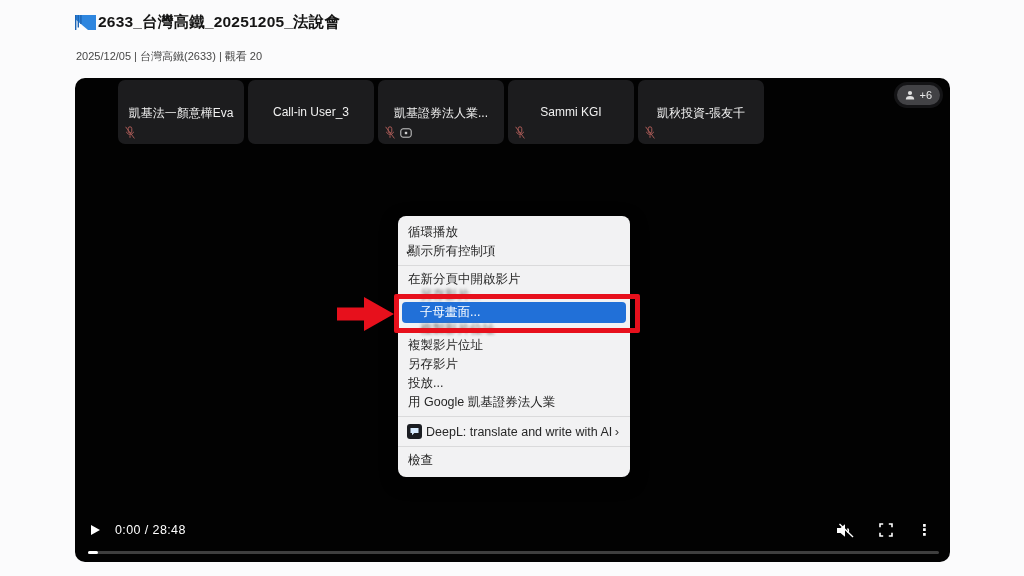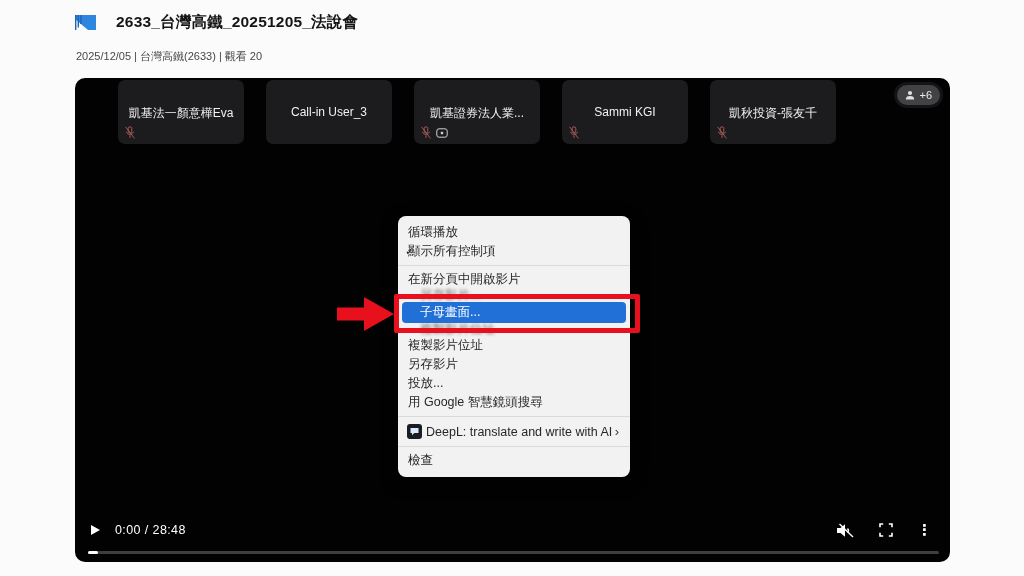--- a/index.html
+++ b/index.html
@@ -2,28 +2,28 @@
 <html><head>
 <meta charset="utf-8">
 <style>
   html,body{margin:0;padding:0;}
   body{
     width:1024px;height:576px;position:relative;overflow:hidden;
     background:#fbfbfc;
     font-family:"Liberation Sans","DejaVu Sans",sans-serif;
   }
   
-  .title-row{position:absolute;left:75px;top:12px;display:flex;align-items:center;gap:20px;}
+  .title-row{position:absolute;left:75px;top:12px;display:flex;align-items:center;gap:2px;}
   .logo{width:21px;height:16px;position:relative;flex:0 0 auto;}
   .page-title{font-size:15.5px;font-weight:bold;color:#151515;letter-spacing:.2px;}
   .meta{position:absolute;left:76px;top:49px;font-size:11px;color:#474747;}
 
   
   .video{position:absolute;left:75px;top:78px;width:875px;height:484px;background:#020202;border-radius:10px;}
-  .tiles{position:absolute;left:43px;top:2px;display:flex;gap:22px;}
+  .tiles{position:absolute;left:43px;top:2px;display:flex;gap:4px;}
   .tile{width:126px;height:64px;background:#1c1c1e;border-radius:7px;position:relative;}
   .tile-name{position:absolute;left:0;right:0;top:25px;text-align:center;font-size:12px;color:#f1f1f1;white-space:nowrap;overflow:hidden;}
   .tile-icons{position:absolute;left:7px;bottom:5px;display:flex;align-items:center;gap:5px;}
   .badge{position:absolute;top:4px;right:7px;height:20px;padding:0 8px;border-radius:14px;
     background:#424245;border:3px solid #141416;display:flex;align-items:center;gap:4px;
     color:#e9e9e9;font-size:11px;}
   .controls-left{position:absolute;left:16px;top:444px;height:16px;display:flex;align-items:center;gap:15px;}
   .play-tri{width:0;height:0;border-left:9px solid #fff;border-top:5.5px solid transparent;border-bottom:5.5px solid transparent;}
   .time{font-size:12.5px;color:#fff;letter-spacing:.4px;}
   .controls-right{position:absolute;right:18px;top:442px;height:20px;display:flex;align-items:center;gap:24px;}
@@ -160,21 +160,21 @@
     <span>顯示所有控制項</span>
   </div>
   <div class="sep"></div>
   <div class="mi"><span>在新分頁中開啟影片</span></div>
   <div class="mi-blur">另存影片...</div>
   <div class="mi-hl">子母畫面...</div>
   <div class="mi-blur">複製影片位址</div>
   <div class="mi"><span>複製影片位址</span></div>
   <div class="mi"><span>另存影片</span></div>
   <div class="mi"><span>投放...</span></div>
-  <div class="mi"><span>用 Google 智慧鏡頭搜尋</span></div>
+  <div class="mi"><span>用 Google 凱基證券法人業</span></div>
   <div class="sep"></div>
   <div class="deepl-row">
     <span class="deepl-ic">
       <svg width="11" height="11" viewBox="0 0 11 11">
           <path d="M1.5 2 h8 v5 h-4.2 l-2.3 2.2 v-2.2 h-1.5 z" fill="#d9ecff"></path>
         </svg>
     </span>
     <span>DeepL: translate and write with AI</span>
     <span class="chev">›</span>
   </div>

